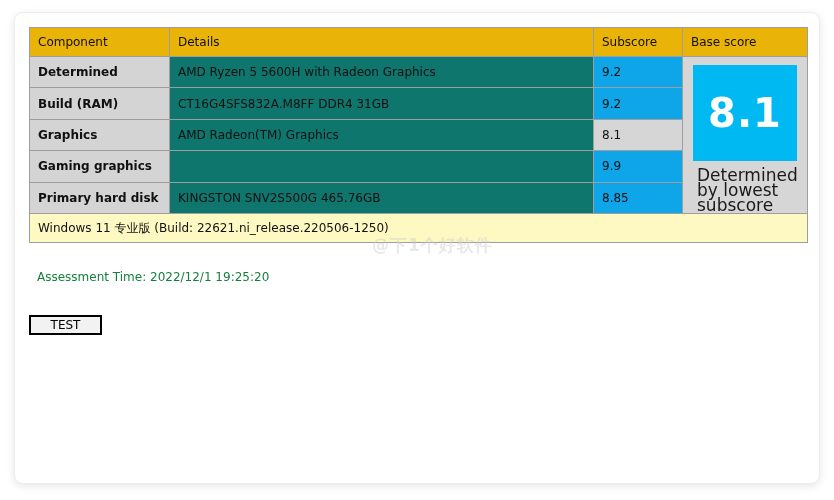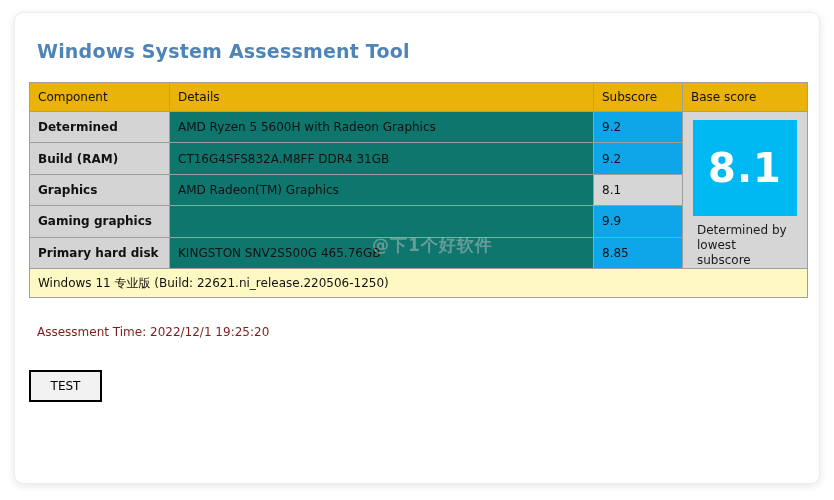--- a/index.html
+++ b/index.html
@@ -32,46 +32,45 @@
     background: #d6d6d6; vertical-align: top; padding: 0; text-align: center;
   }
   .score-box {
     width: 104px; height: 96px; margin: 8px auto 7px auto;
     background: #00b9f2; display: flex; align-items: center; justify-content: center;
   }
   .score-box span {
     color: #ffffff; font-size: 40px; font-weight: bold; letter-spacing: 1px;
   }
   .score-note {
-    font-size: 12px; line-height: 15px; color: #1a1a1a; white-space: normal;
+    font-size: 17px; line-height: 15px; color: #1a1a1a; white-space: normal;
     padding: 0 6px;
   }
   td.os { background: #fef9c3; font-weight: normal; }
   .time-line {
-    margin: 27px 0 0 8px; font-size: 12px; color: #7f1d1d;
+    margin: 27px 0 0 8px; font-size: 12px; color: #15803d;
   }
   button.test-btn {
     display: block; margin: 31px 0 0 0;
-    width: 73px; height: 32px;
+    width: 73px; height: 20px;
     border: 2px solid #000000; background: #f2f2f2; border-radius: 0;
     font-family: "DejaVu Sans", "Liberation Sans", sans-serif;
     font-size: 12px; color: #000; cursor: pointer; line-height: 16px;
   }
   .watermark {
     position: absolute; left: 372px; top: 237px; z-index: 5; pointer-events: none;
     font-weight: bold; font-style: normal; color: rgba(205,205,205,0.45);
     font-size: 17px; line-height: 17px; letter-spacing: 1px; white-space: nowrap;
   }
   .watermark .wl2, .watermark .wl3 { color: rgba(225,225,225,0.40); }
 </style>
 </head>
 <body>
 
 <div class="card">
-  <h1 class="title">Windows System Assessment Tool</h1>
 
   <table class="assessment">
     <colgroup>
       <col style="width:140px">
         <col style="width:424px">
         <col style="width:89px">
         <col style="width:125px">
     </colgroup>
     <tbody>
         <tr>

